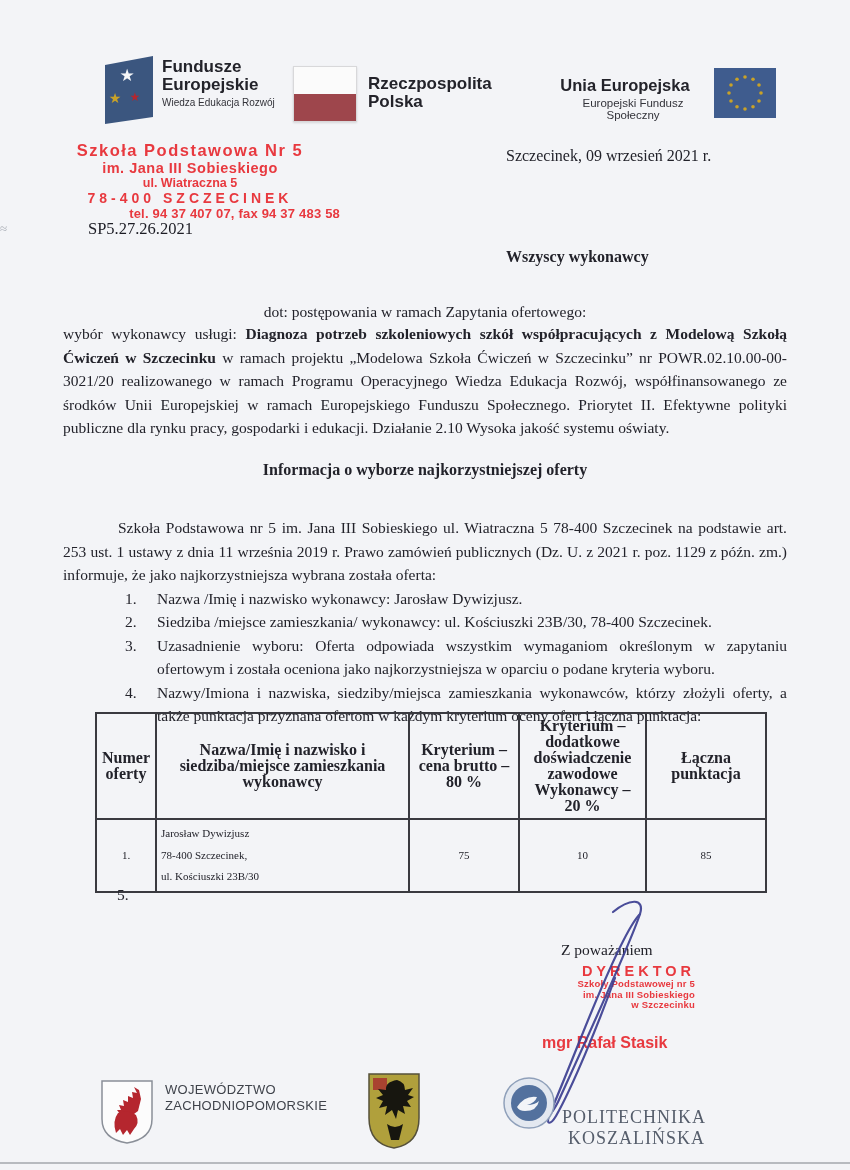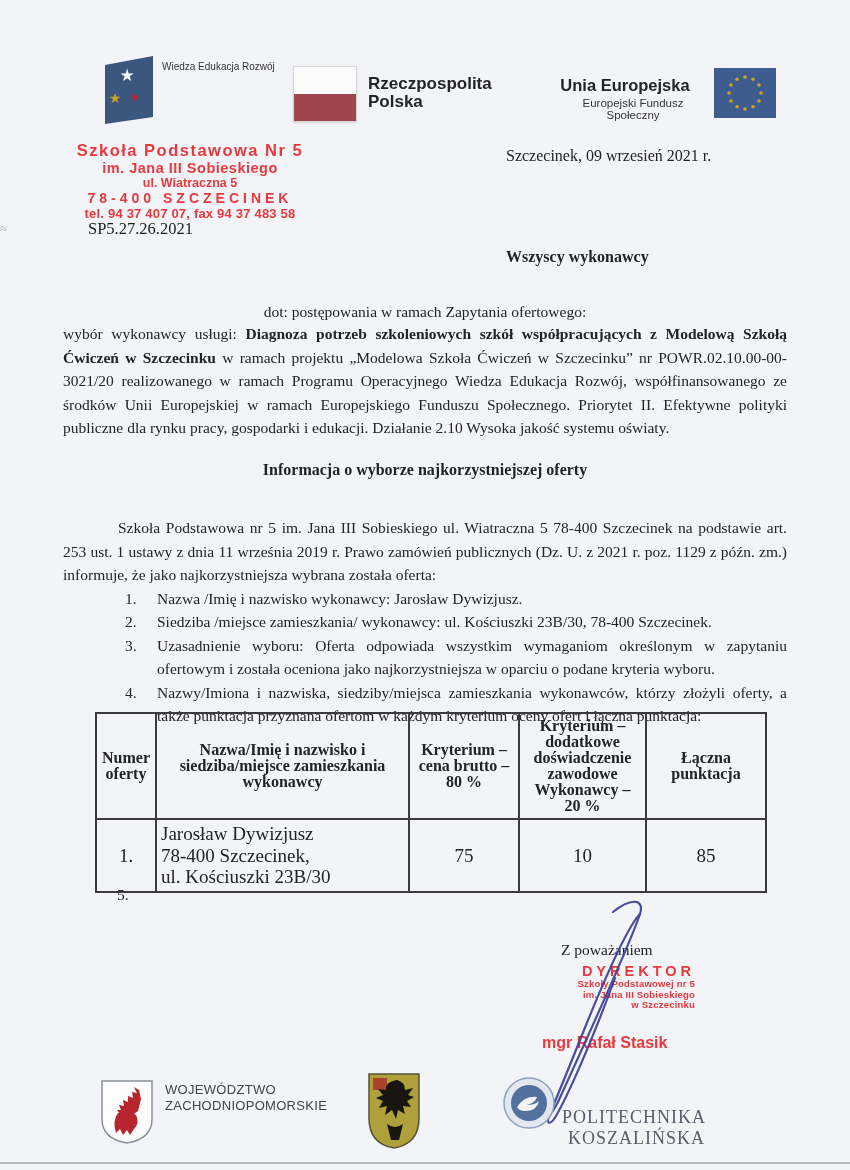--- a/index.html
+++ b/index.html
@@ -18,21 +18,21 @@
   .pl-flag{width:62px;height:54px;border:1px solid #d8d8da;box-shadow:0 1px 2px rgba(0,0,0,.12);}
   .pl-flag .w{height:50%;background:#fbfbfb;}
   .pl-flag .r{height:50%;background:#9e464c;}
 
   
   .stamp{color:#e8393f;text-align:center;font-weight:bold;}
   .stamp .l1{font-size:16.5px;letter-spacing:1.5px;}
   .stamp .l2{font-size:14.5px;letter-spacing:.5px;}
   .stamp .l3{font-size:12.5px;font-weight:bold;}
   .stamp .l4{font-size:14px;letter-spacing:4px;}
-  .stamp .l5{font-size:13px;font-weight:bold;letter-spacing:.2px;}
+  .stamp .l5{font-size:13px;font-weight:bold;letter-spacing:.2px;text-align:right;}
 
   .ref-number{font-size:16.5px;color:#1c1c24;}
   .date-line{font-size:16px;}
   .recipient{font-size:16px;font-weight:bold;}
 
   
   .bodyblock{left:63px;width:724px;font-size:15.5px;line-height:23.5px;text-align:justify;}
   .dotline{text-align:center;}
   .heading{font-weight:bold;text-align:center;font-size:16px;}
   .indent{text-indent:55px;}
@@ -41,21 +41,21 @@
   .numlist .num{width:32px;flex:0 0 32px;}
   .numlist .txt{flex:1;text-align:justify;}
 
   
   table.offers{border-collapse:collapse;width:670px;table-layout:fixed;}
   table.offers th,table.offers td{border:2px solid #3a3a40;}
   table.offers th{
     font-size:16px;font-weight:bold;line-height:16px;
     text-align:center;vertical-align:middle;white-space:pre-line;padding:4px 2px;margin-left:16px;
   }
-  table.offers td{font-size:19px;line-height:21.5px;vertical-align:middle;padding:3px 4px;}
+  table.offers td{font-size:11px;line-height:21.5px;vertical-align:middle;padding:3px 4px;}
   td.c{text-align:center;}
   td.namecell{white-space:pre-line;text-align:left;padding-left:12px;}
   .item5{display:flex;font-size:15.5px;}
   .item5 .num{width:30px;}
 
   
   .closing{font-size:15.5px;}
   .dstamp{color:#e8393f;text-align:right;font-family:"Liberation Sans",sans-serif;font-weight:bold;}
   .dstamp .t{font-size:14.5px;letter-spacing:4px;}
   .dstamp .s{font-size:9.5px;line-height:10.5px;letter-spacing:.2px;}
@@ -72,20 +72,22 @@
 
 <div class="abs" style="left:99px;top:55px;">
   <svg width="58" height="70" viewBox="0 0 58 70">
     <polygon points="6,10 54,1 54,62 6,69" fill="#3b567f"></polygon>
     <text x="28" y="26" font-size="17" fill="#f5f6f8" text-anchor="middle">★</text>
     <text x="16" y="48" font-size="14" fill="#c9a227" text-anchor="middle">★</text>
     <text x="36" y="46" font-size="12" fill="#b5262e" text-anchor="middle">★</text>
   </svg>
 </div>
 <div class="abs sans" style="left:162px;top:58px;">
+  <div class="logo-text-big"><span>Fundusze</span><br>
+  <span>Europejskie</span></div>
   <div class="logo-text-sub">Wiedza Edukacja Rozwój</div>
 </div>
 
 <div class="abs pl-flag" style="left:293px;top:66px;">
   <div class="w"></div>
     <div class="r"></div>
 </div>
 <div class="abs sans logo-text-big" style="left:368px;top:75px;">
   <span>Rzeczpospolita</span><br>
   <span>Polska</span>

